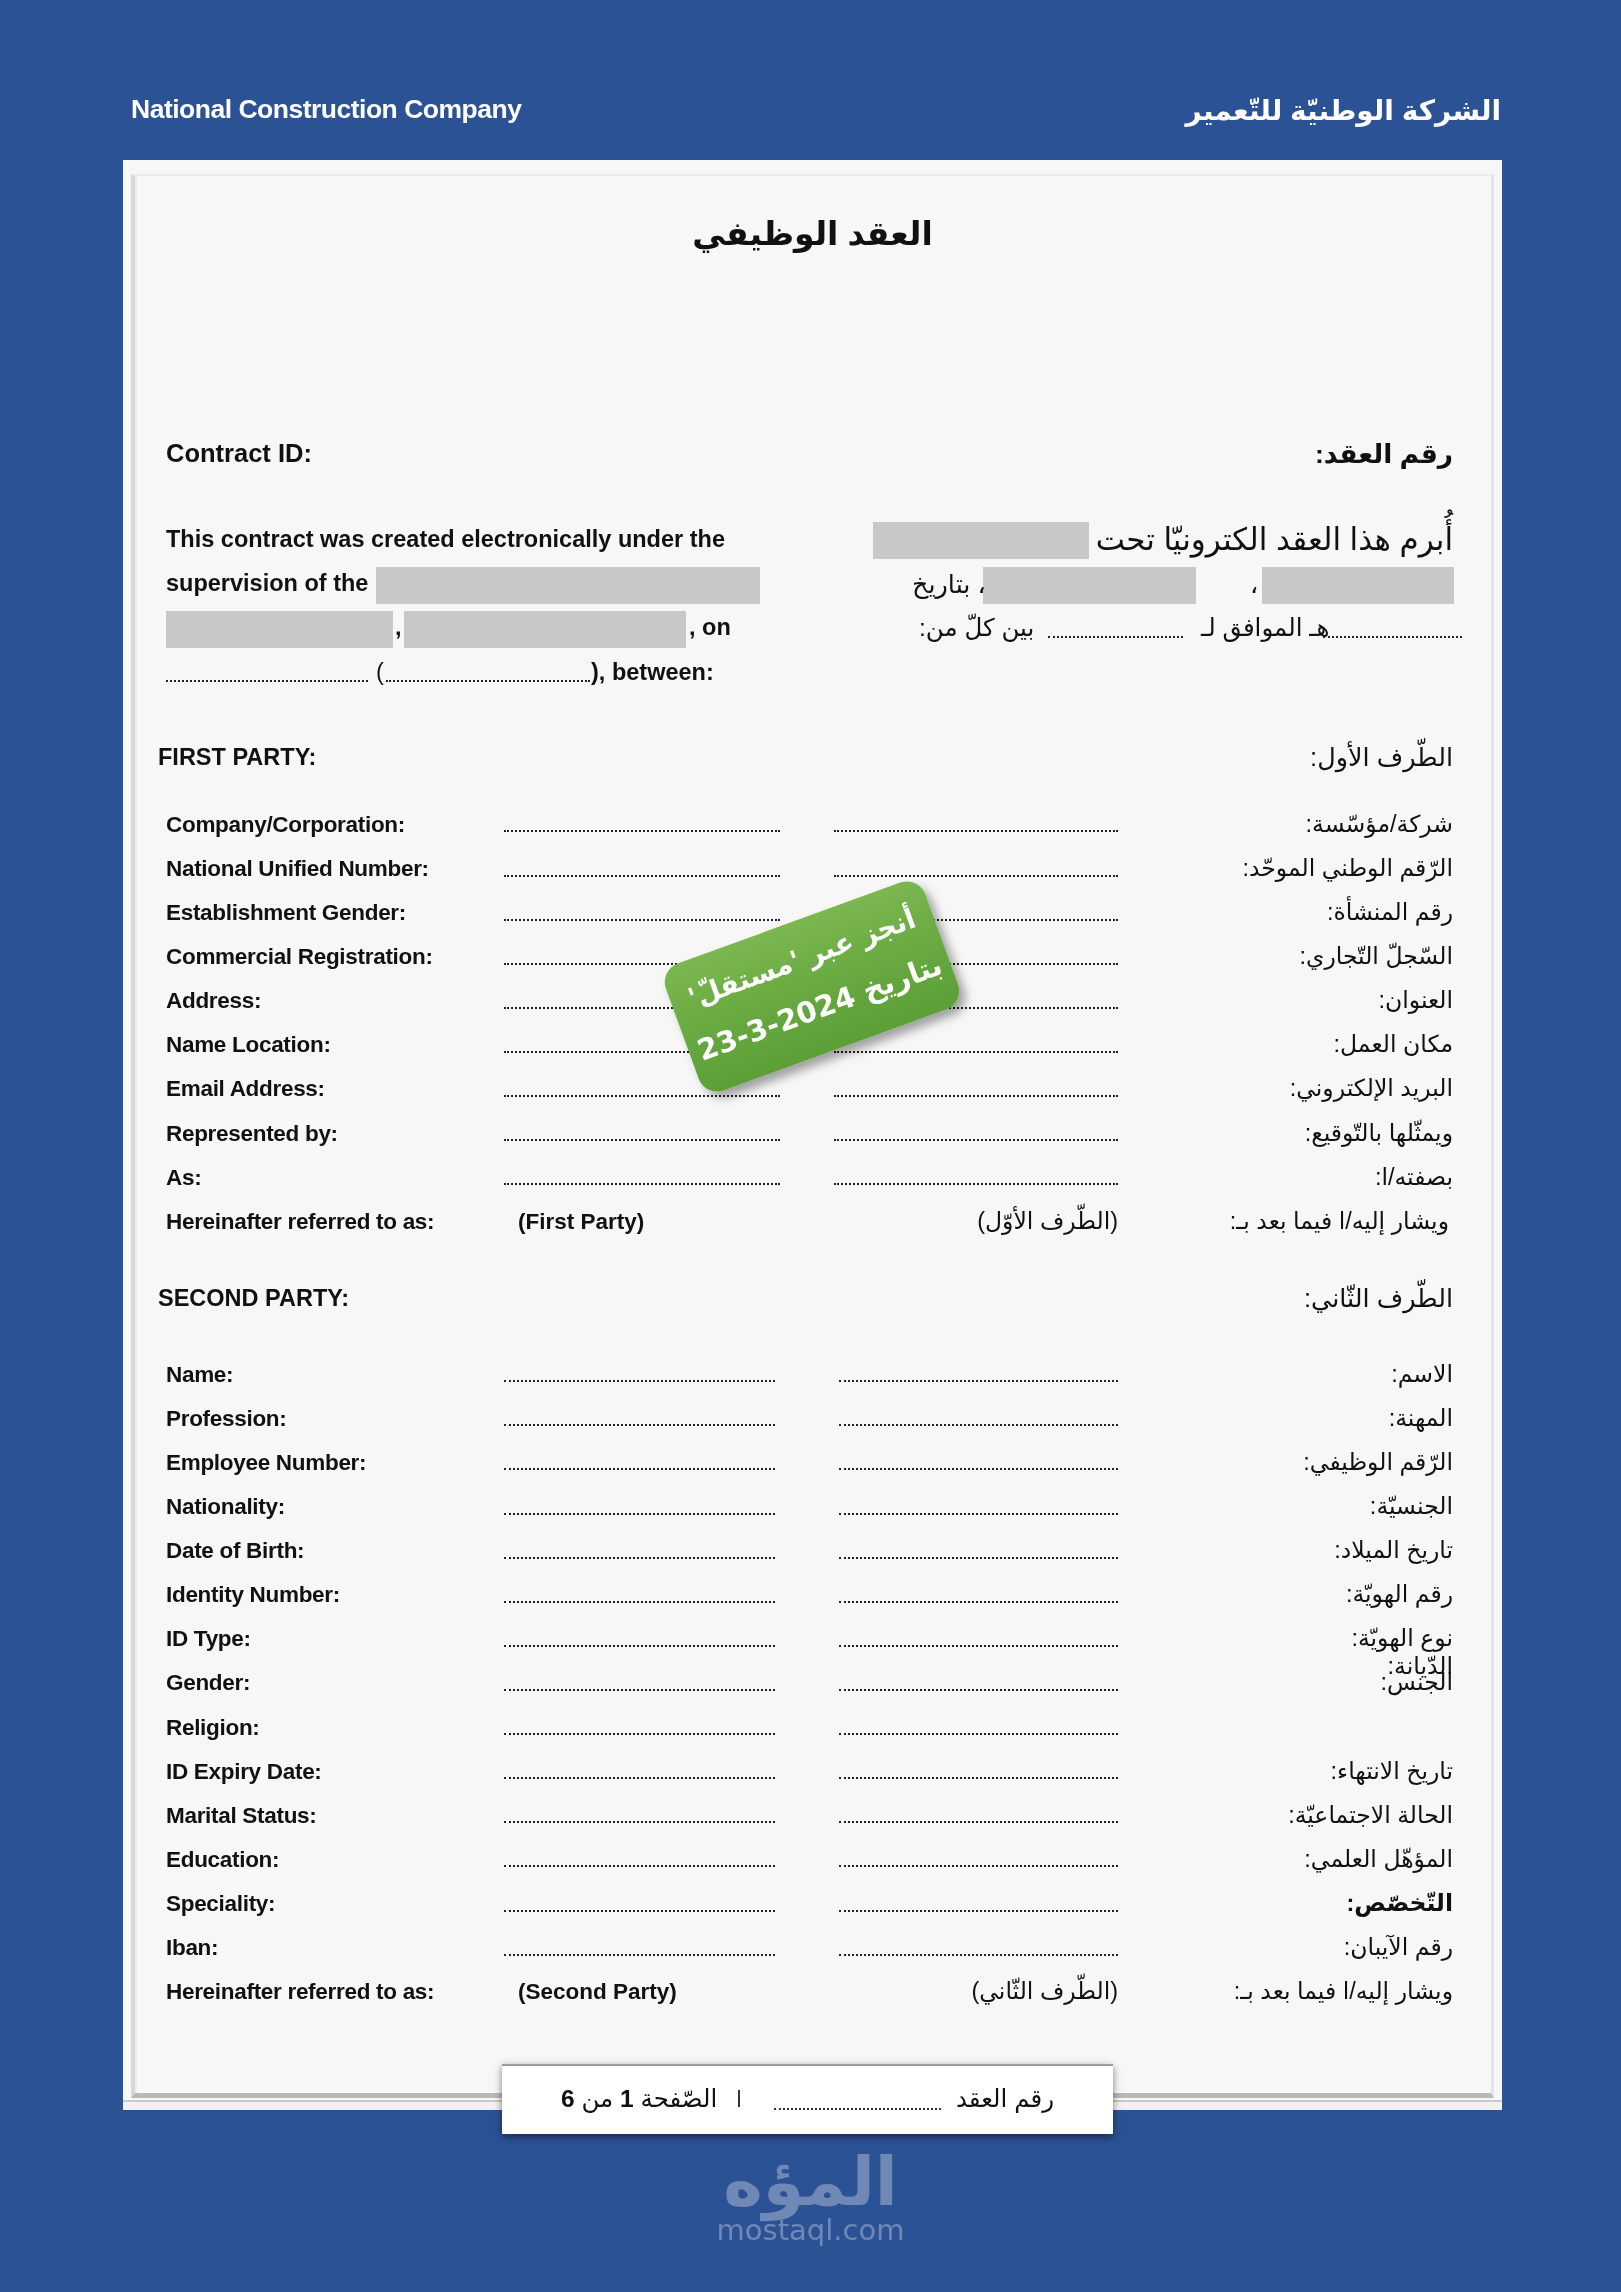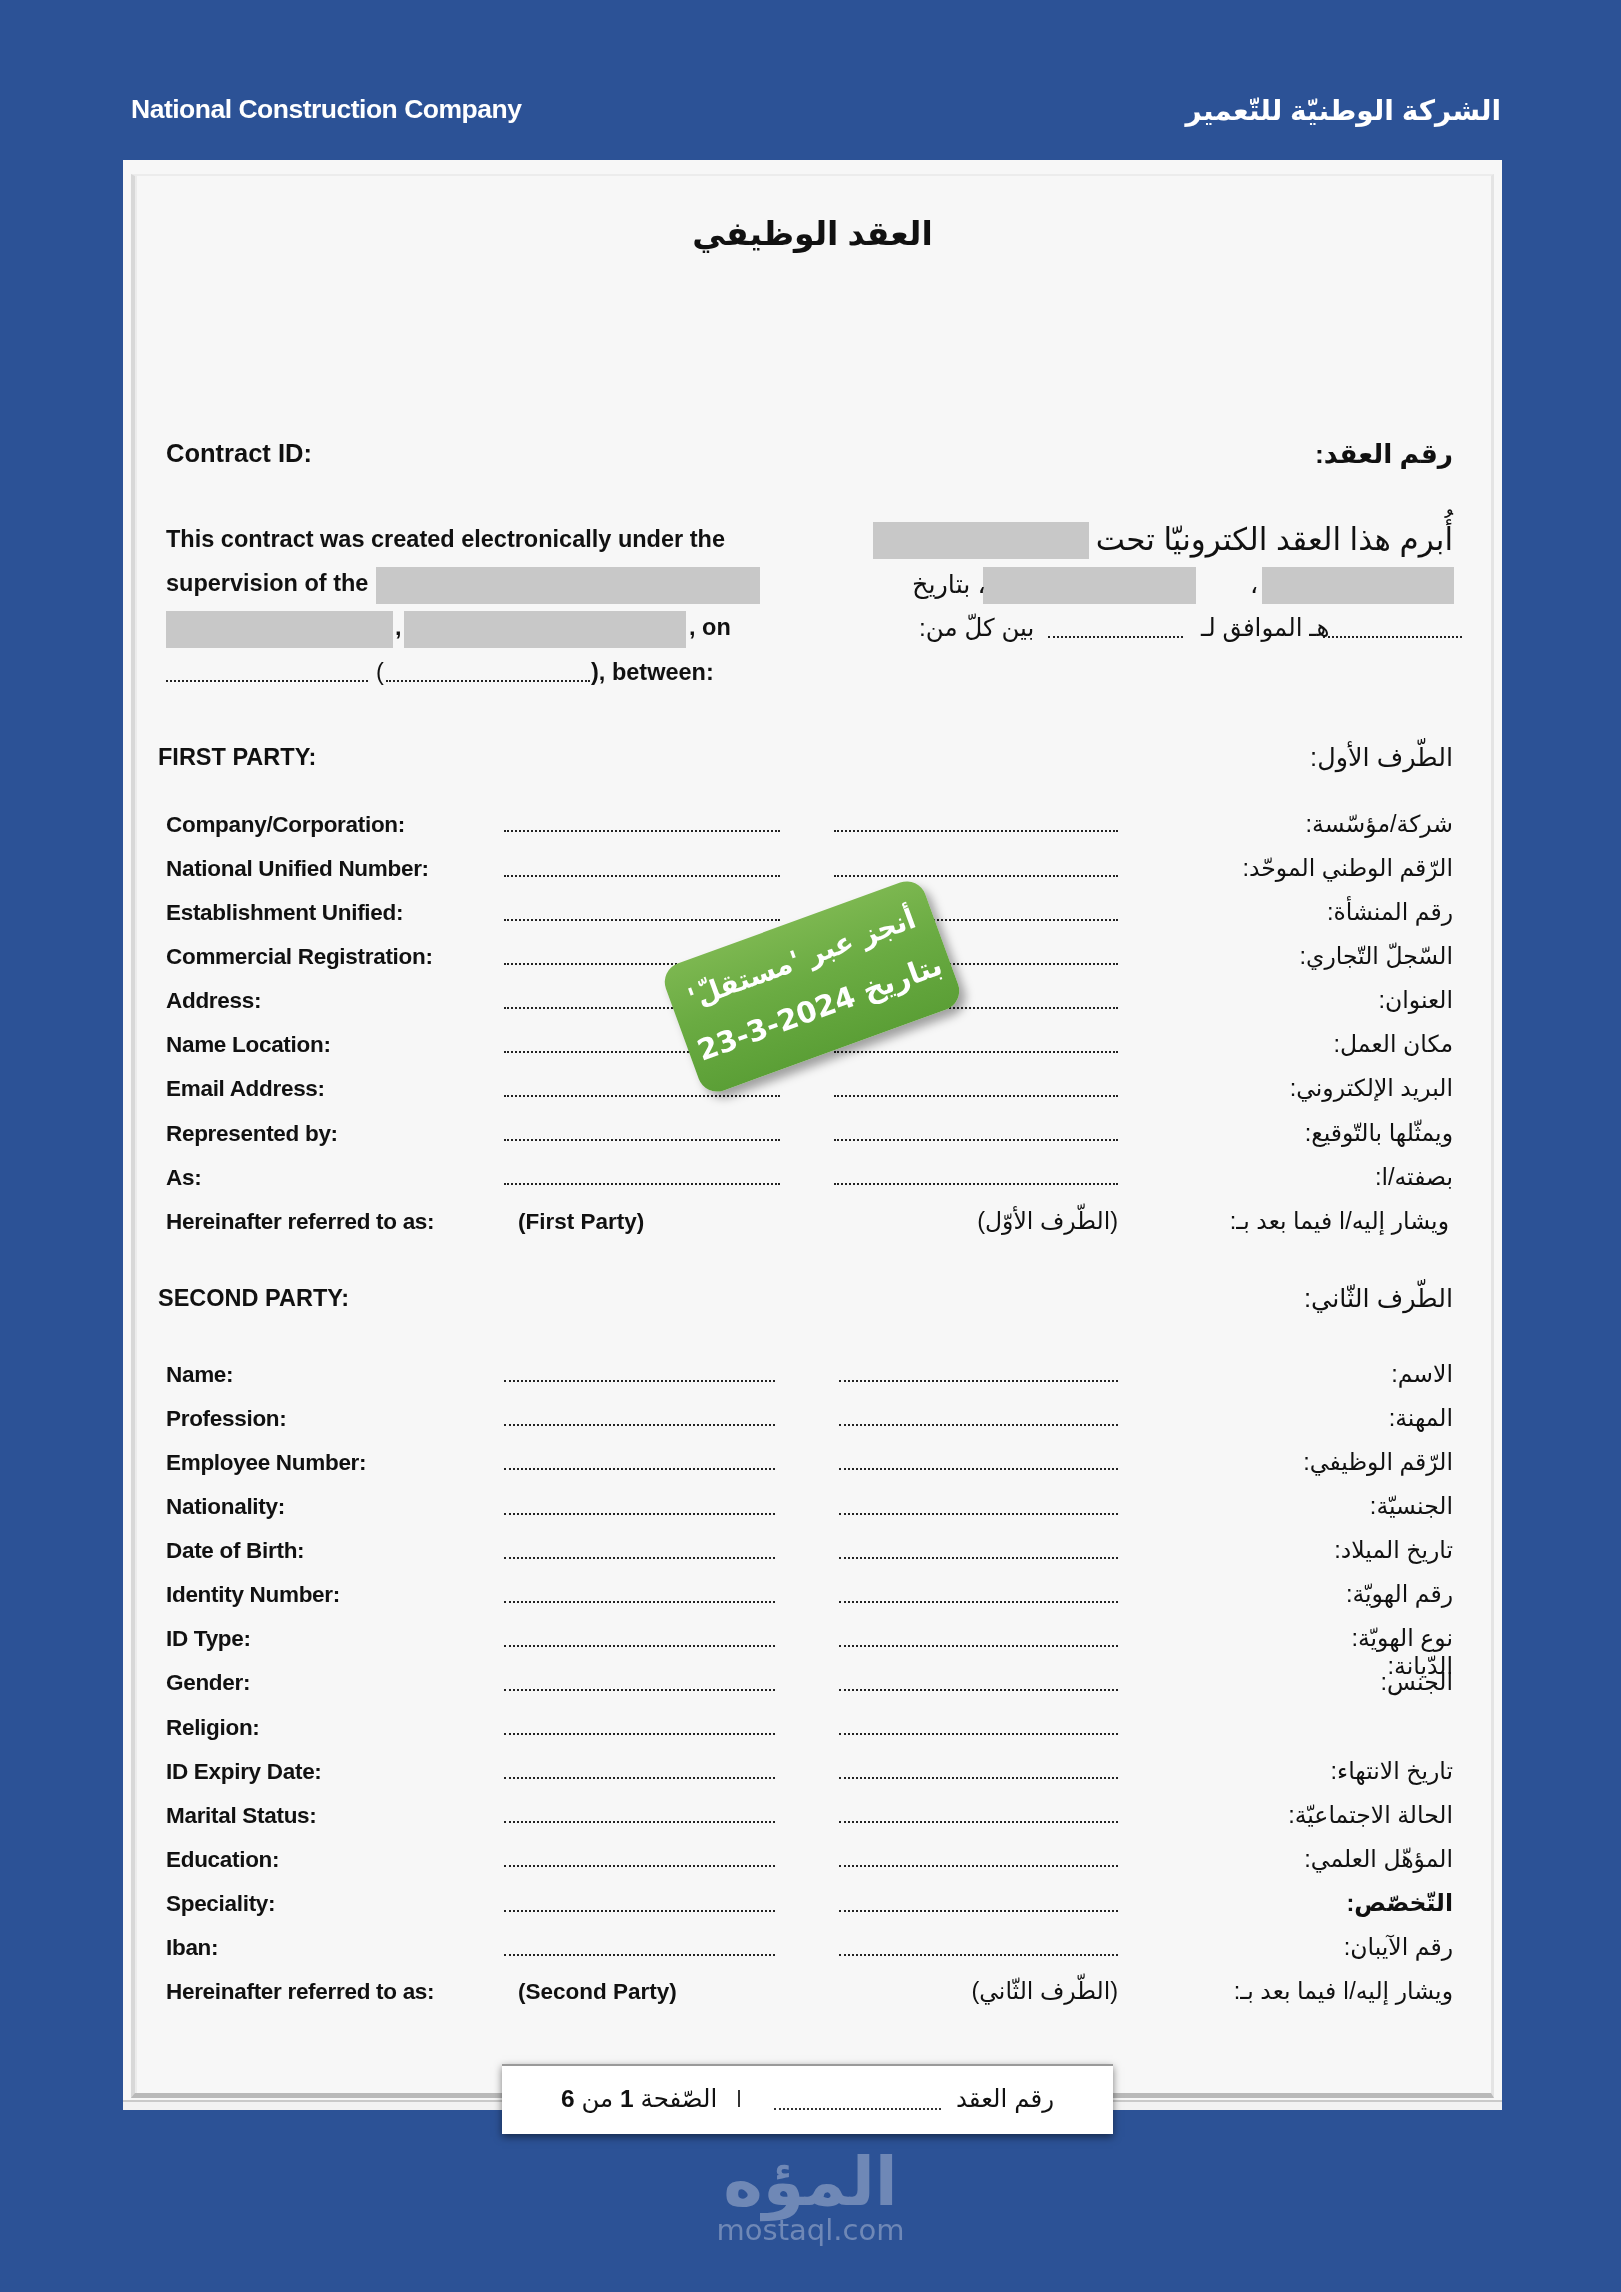--- a/index.html
+++ b/index.html
@@ -116,21 +116,21 @@
       <div class="row-dots-r" style="top:670px;"></div>
       <div class="row-ar" style="top:650px;">شركة/مؤسّسة:</div>
     </div>
     <div>
       <div class="row-en" style="top:696px;">National Unified Number:</div>
       <div class="row-dots-l" style="top:715px;"></div>
       <div class="row-dots-r" style="top:715px;"></div>
       <div class="row-ar" style="top:694px;">الرّقم الوطني الموحّد:</div>
     </div>
     <div>
-      <div class="row-en" style="top:740px;">Establishment Unified:</div>
+      <div class="row-en" style="top:740px;">Establishment Gender:</div>
       <div class="row-dots-l" style="top:759px;"></div>
       <div class="row-dots-r" style="top:759px;"></div>
       <div class="row-ar" style="top:738px;">رقم المنشأة:</div>
     </div>
     <div>
       <div class="row-en" style="top:784px;">Commercial Registration:</div>
       <div class="row-dots-l" style="top:803px;"></div>
       <div class="row-dots-r" style="top:803px;"></div>
       <div class="row-ar" style="top:782px;">السّجلّ التّجاري:</div>
     </div>

